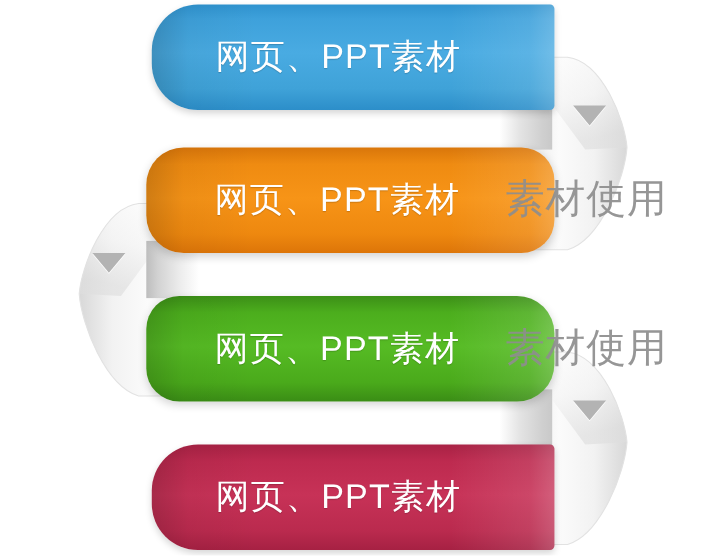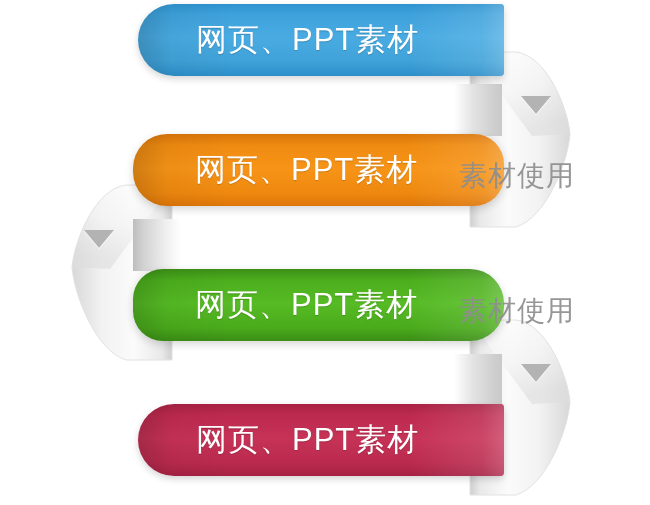--- a/index.html
+++ b/index.html
@@ -68,21 +68,21 @@
     left: 133px;
     background: linear-gradient(to right, #bdbdbd 0%, #d2d2d2 22%, #ededed 65%, #ffffff 100%);
   }
   .conn-r1 { top: 84px; }
   .conn-l1 { top: 219px; }
   .conn-r2 { top: 354px; }
 
   
   .bar {
     position: absolute;
-    height: 72px;
+    height: 96px;
     z-index: 3;
     display: flex;
     align-items: center;
     box-sizing: border-box;
   }
   .bar .bar-label {
     font-size: 31px;
     color: #ffffff;
     letter-spacing: 1px;
     white-space: nowrap;
@@ -148,21 +148,21 @@
         rgba(255,255,255,0.10) 94%,
         rgba(255,255,255,0.22) 100%);
     pointer-events: none;
   }
   .bar .bar-label { position: relative; z-index: 2; }
 
   
   .watermark {
     position: absolute;
     z-index: 5;
-    font-size: 28px;
+    font-size: 36px;
     color: #8e8e8e;
     letter-spacing: 1px;
     white-space: nowrap;
     opacity: 0.92;
   }
   .wm-1 { left: 459px; top: 157px; }
   .wm-2 { left: 459px; top: 292px; }
 </style>
 </head>
 <body>

